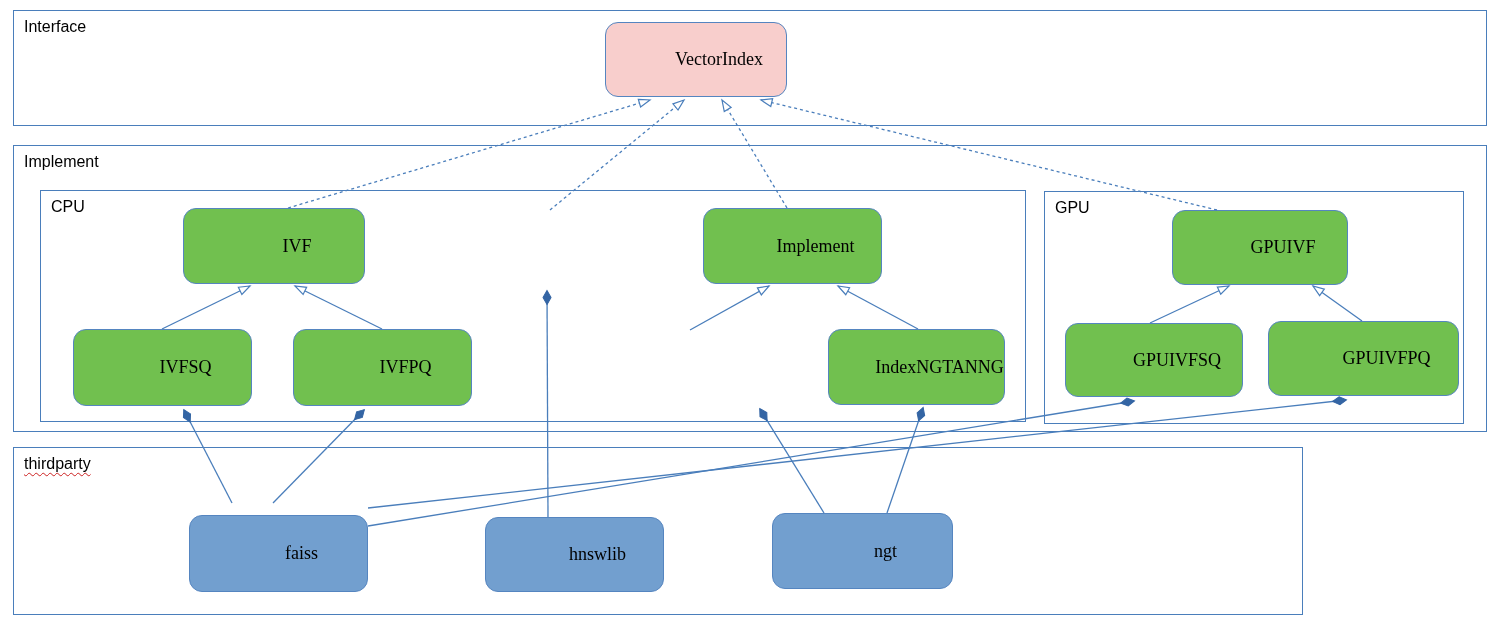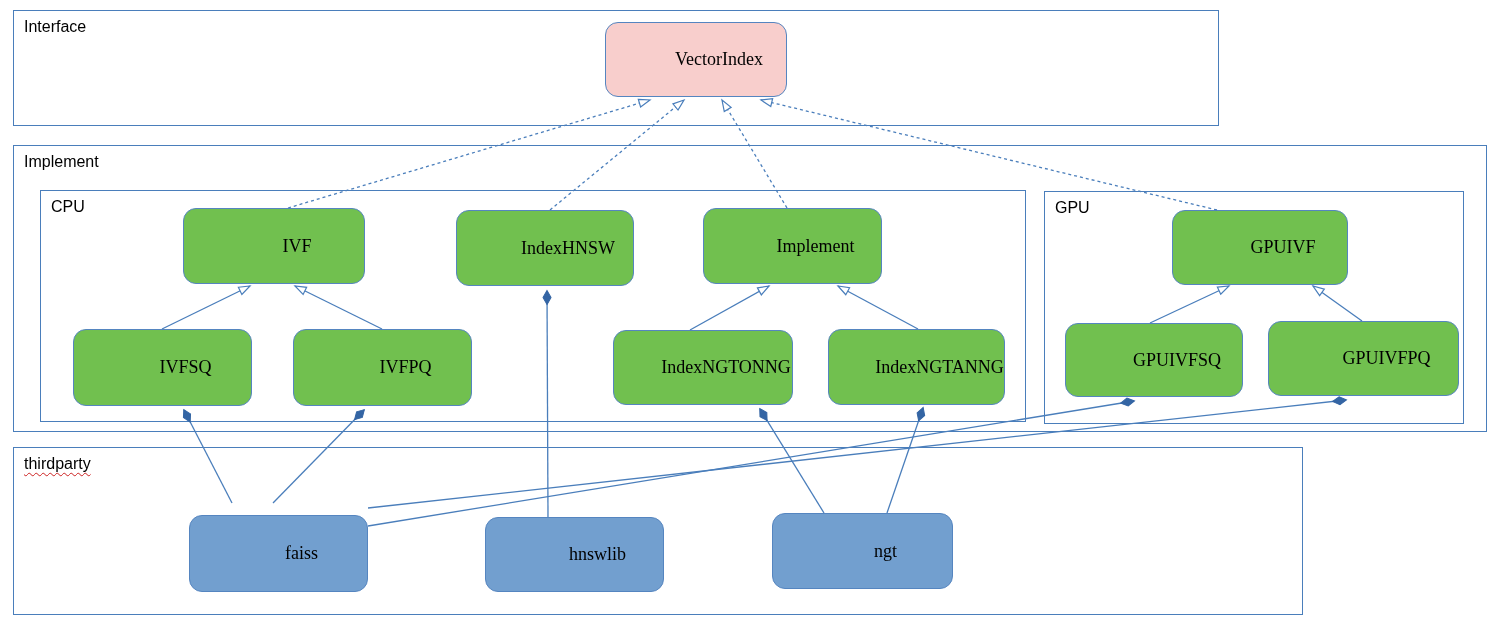--- a/index.html
+++ b/index.html
@@ -29,21 +29,21 @@
   .node-green{background:var(--implement_fill,#71c04f);}
   .node-blue{background:var(--thirdparty_fill,#729fcf);}
   .nlabel{white-space:nowrap;}
   #edgelayer{position:absolute;left:0;top:0;width:1503px;height:628px;pointer-events:none;}
 </style>
 </head>
 <body>
 
 <div id="canvas">
 
-  <div class="group" style="left:13px;top:10px;width:1206px;height:116px">
+  <div class="group" style="left:13px;top:10px;width:1474px;height:116px">
     <span class="glabel">Interface</span>
   </div>
 
   <div class="group" style="left:13px;top:145px;width:1474px;height:287px">
     <span class="glabel">Implement</span>
   </div>
 
   <div class="group" style="left:40px;top:190px;width:986px;height:232px">
     <span class="glabel">CPU</span>
   </div>
@@ -57,39 +57,33 @@
   </div>
 
   <div class="node node-pink" style="left:605px;top:22px;width:182px;height:75px">
     <span class="nlabel">VectorIndex</span>
   </div>
 
   <div class="node node-green" style="left:183px;top:208px;width:182px;height:76px">
     <span class="nlabel">IVF</span>
   </div>
 
-  <div class="node node-green" style="left:456px;top:210px;width:178px;height:76px">
-    <span class="nlabel">IndexHNSW</span>
-  </div>
 
   <div class="node node-green" style="left:703px;top:208px;width:179px;height:76px">
     <span class="nlabel">Implement</span>
   </div>
 
   <div class="node node-green" style="left:73px;top:329px;width:179px;height:77px">
     <span class="nlabel">IVFSQ</span>
   </div>
 
   <div class="node node-green" style="left:293px;top:329px;width:179px;height:77px">
     <span class="nlabel">IVFPQ</span>
   </div>
 
-  <div class="node node-green" style="left:613px;top:330px;width:180px;height:75px">
-    <span class="nlabel">IndexNGTONNG</span>
-  </div>
 
   <div class="node node-green" style="left:828px;top:329px;width:177px;height:76px">
     <span class="nlabel">IndexNGTANNG</span>
   </div>
 
   <div class="node node-green" style="left:1065px;top:323px;width:178px;height:74px">
     <span class="nlabel">GPUIVFSQ</span>
   </div>
 
   <div class="node node-green" style="left:1172px;top:210px;width:176px;height:75px">

